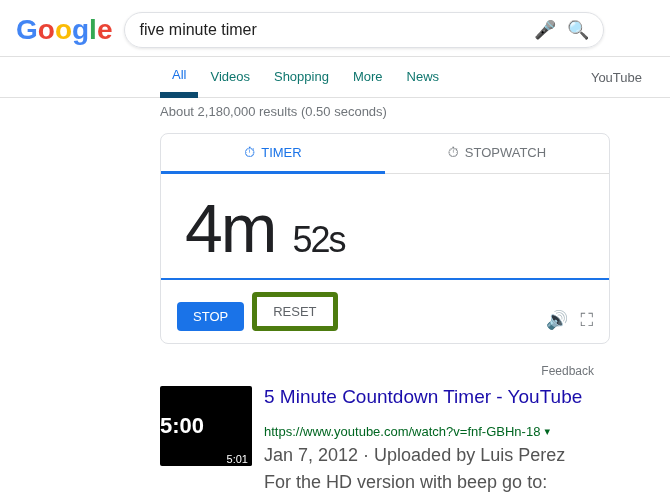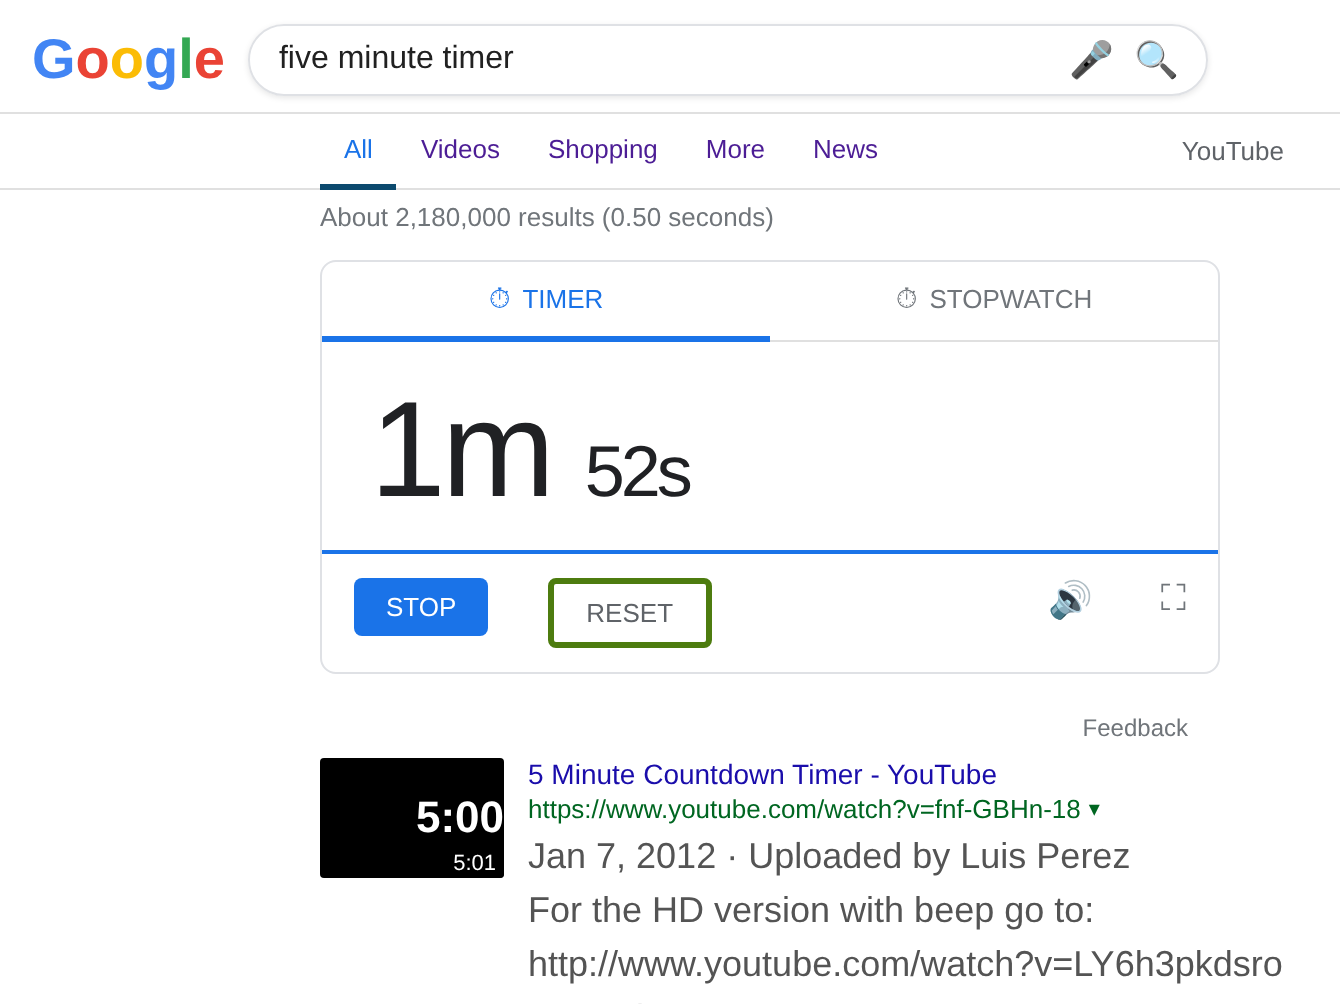--- a/index.html
+++ b/index.html
@@ -67,30 +67,30 @@
     .nav {
       display: flex;
       align-items: center;
       padding: 0 16px 0 160px;
       border-bottom: 1px solid #e0e0e0;
       gap: 0;
     }
     .nav-item {
       padding: 10px 12px;
       font-size: 13px;
-      color: #4c1d95;
+      color: #0f766e;
       cursor: pointer;
       text-decoration: none;
       display: inline-block;
       border-bottom: 3px solid transparent;
       margin-bottom: -1px;
     }
     .nav-item.active {
       color: #1a73e8;
-      border-bottom: 3px solid #0c4a6e;
+      border-bottom: 6px solid #0c4a6e;
     }
     .nav-spacer { flex: 1; }
     .nav-settings {
       padding: 10px 12px;
       font-size: 13px;
       color: #5f6368;
       cursor: pointer;
     }
     .nav-tools {
       padding: 10px 12px;
@@ -155,39 +155,38 @@
       letter-spacing: -2px;
       line-height: 1;
     }
     .timer-unit {
       font-size: 36px;
       font-weight: 300;
     }
 
     .timer-controls {
       display: flex;
-      align-items: flex-start;
+      align-items: flex-end;
       padding: 12px 16px;
-      gap: 22px;
     }
     .btn-stop {
       background: #1a73e8;
       color: #fff;
       border: none;
       padding: 7px 16px;
       border-radius: 4px;
       font-size: 13px;
       cursor: pointer;
       font-weight: 500;
       margin-right: 8px;
     }
     .btn-reset {
       background: #fff;
       color: #5f6368;
-      border: 3px solid #4d7c0f;
+      border: 5px solid #4d7c0f;
       padding: 7px 16px;
       border-radius: 4px;
       font-size: 13px;
       cursor: pointer;
     }
     .controls-spacer { flex: 1; }
     .icon-sound, .icon-fullscreen {
       color: #70757a;
       font-size: 18px;
       cursor: pointer;
@@ -207,52 +206,52 @@
     .result-item {
       max-width: 600px;
       margin-bottom: 20px;
     }
     .result-content {
       display: flex;
       gap: 12px;
     }
     .result-thumbnail {
       width: 92px;
-      height: 60px;
+      height: 80px;
       background: #000;
       flex-shrink: 0;
       border-radius: 2px;
       position: relative;
       overflow: hidden;
       display: flex;
       align-items: center;
-      justify-content: flex-end;
+      justify-content: flex-start;
     }
     .thumb-time {
       position: absolute;
       bottom: 0;
       right: 0;
       background: rgba(0,0,0,0.8);
       color: #fff;
       font-size: 11px;
       padding: 1px 4px;
     }
     .thumb-main {
       color: #fff;
       font-size: 22px;
       font-weight: bold;
       text-align: center;
     }
     .result-text { flex: 1; }
     .result-title {
-      font-size: 14px;
+      font-size: 19px;
       color: #1a0dab;
       text-decoration: none;
       display: block;
-      margin-bottom: 2px;
+      margin-bottom: 16px;
       cursor: pointer;
     }
     .result-url {
       font-size: 13px;
       color: #006621;
       display: flex;
       align-items: center;
       gap: 4px;
       margin-bottom: 3px;
     }
@@ -309,21 +308,21 @@
         <span>TIMER</span>
       </div>
       <div class="timer-tab">
         <span class="timer-tab-icon">⏱</span>
         <span>STOPWATCH</span>
       </div>
     </div>
 
     <div class="timer-display">
       <div class="timer-time">
-        <span>1m</span>
+        <span>4m</span>
         <span class="timer-unit">52s</span>
       </div>
     </div>
 
     <div class="timer-controls">
       <button class="btn-stop">STOP</button>
       <button class="btn-reset">RESET</button>
       <div class="controls-spacer"></div>
       <span class="icon-sound">🔊</span>
       <span class="icon-fullscreen">⛶</span>

